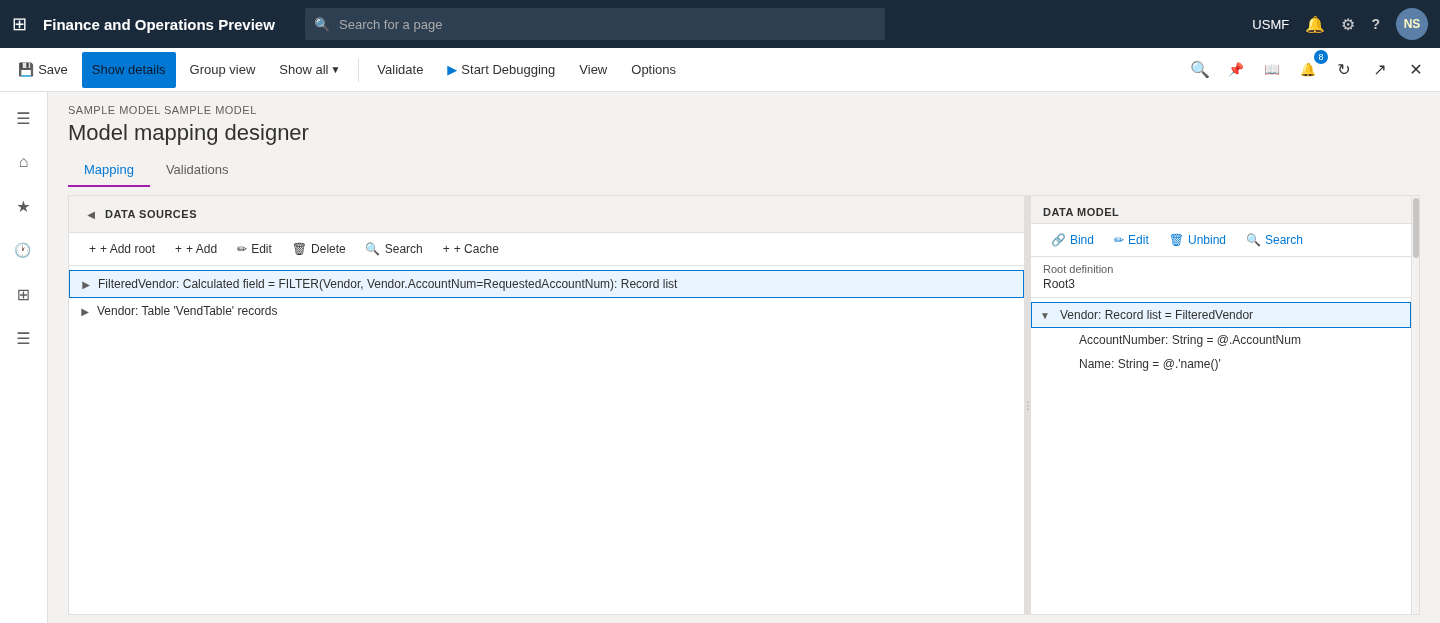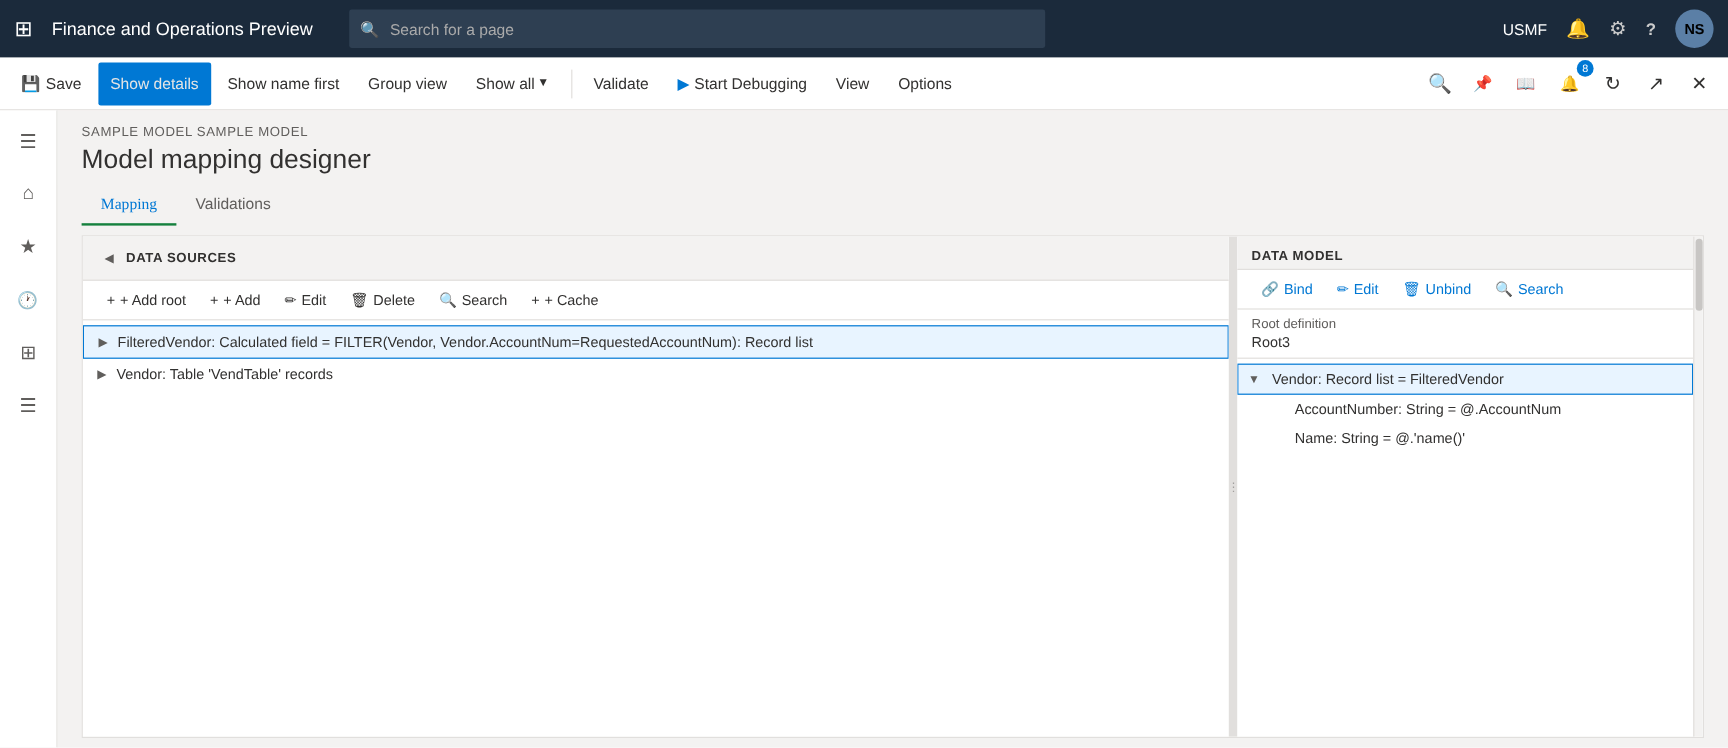--- a/index.html
+++ b/index.html
@@ -9,21 +9,21 @@
     .top-nav {
       display: flex;
       align-items: center;
       background: #1b2a3b;
       color: #fff;
       height: 48px;
       padding: 0 12px;
       gap: 10px;
     }
     .top-nav .app-grid-icon { color: #fff; font-size: 18px; cursor: pointer; margin-right: 6px; }
-    .top-nav .app-title { font-size: 15px; font-weight: 400; color: #fff; white-space: nowrap; }
+    .top-nav .app-title { font-size: 15px; font-weight: 700; color: #fff; white-space: nowrap; }
     .top-nav .search-bar {
       flex: 1;
       max-width: 580px;
       display: flex;
       align-items: center;
       background: #2e3f52;
       border-radius: 2px;
       padding: 0 10px;
       height: 32px;
       margin: 0 20px;
@@ -45,21 +45,21 @@
       gap: 16px;
       color: #ccc;
     }
     .top-nav-right .usmf { font-size: 13px; color: #fff; margin-left: 16px; }
     .top-nav-right .icon-btn { font-size: 16px; cursor: pointer; color: #ccc; }
     .avatar {
       width: 32px; height: 32px;
       background: #5b7fa6;
       border-radius: 50%;
       display: flex; align-items: center; justify-content: center;
-      font-size: 12px; font-weight: 700; color: #000000;
+      font-size: 12px; font-weight: 700; color: #fef9c3;
     }
 
     
     .command-bar {
       display: flex;
       align-items: center;
       background: #fff;
       border-bottom: 1px solid #e1dfdd;
       height: 44px;
       padding: 0 8px;
@@ -67,21 +67,21 @@
     }
     .cmd-btn {
       display: flex; align-items: center; gap: 4px;
       padding: 4px 10px;
       border: none; background: none;
       font-size: 13px; color: #323130;
       cursor: pointer;
       height: 36px;
       border-radius: 2px;
     }
-    .cmd-btn.active { background: #0078d4; color: #e5e5e5; }
+    .cmd-btn.active { background: #0078d4; color: #0f172a; }
     .cmd-separator { width: 1px; height: 24px; background: #e1dfdd; margin: 0 4px; }
     .cmd-btn-dropdown { display: flex; align-items: center; gap: 2px; }
     .cmd-right { margin-left: auto; display: flex; align-items: center; gap: 4px; }
     .cmd-icon-btn {
       width: 32px; height: 32px;
       display: flex; align-items: center; justify-content: center;
       border: none; background: none; cursor: pointer; border-radius: 2px;
       font-size: 16px; color: #323130;
     }
     .notification-badge {
@@ -141,21 +141,21 @@
       padding: 0 20px;
       border-bottom: none;
     }
     .tab {
       padding: 8px 16px;
       font-size: 13px;
       color: #605e5c;
       cursor: pointer;
       border-bottom: 2px solid transparent;
     }
-    .tab.active { color: #0078d4; border-bottom: 2px solid #15803d; font-family: Liberation Serif, serif; }
+    .tab.active { color: #0078d4; border-bottom: 2px solid #a21caf; }
 
     
     .designer-area {
       display: flex;
       flex: 1;
       margin: 8px 20px;
       background: #fff;
       border: 1px solid #e1dfdd;
       overflow: hidden;
     }
@@ -318,23 +318,20 @@
 
 <div class="command-bar">
   <button class="cmd-btn">
     <span style="font-size:13px;">💾</span>
     <span>Save</span>
   </button>
   <button class="cmd-btn active">
     <span>Show details</span>
   </button>
   <button class="cmd-btn">
-    <span>Show name first</span>
-  </button>
-  <button class="cmd-btn">
     <span>Group view</span>
   </button>
   <button class="cmd-btn cmd-btn-dropdown">
     <span>Show all</span>
     <span style="font-size:10px;">▼</span>
   </button>
   <div class="cmd-separator"></div>
   <button class="cmd-btn">
     <span>Validate</span>
   </button>

